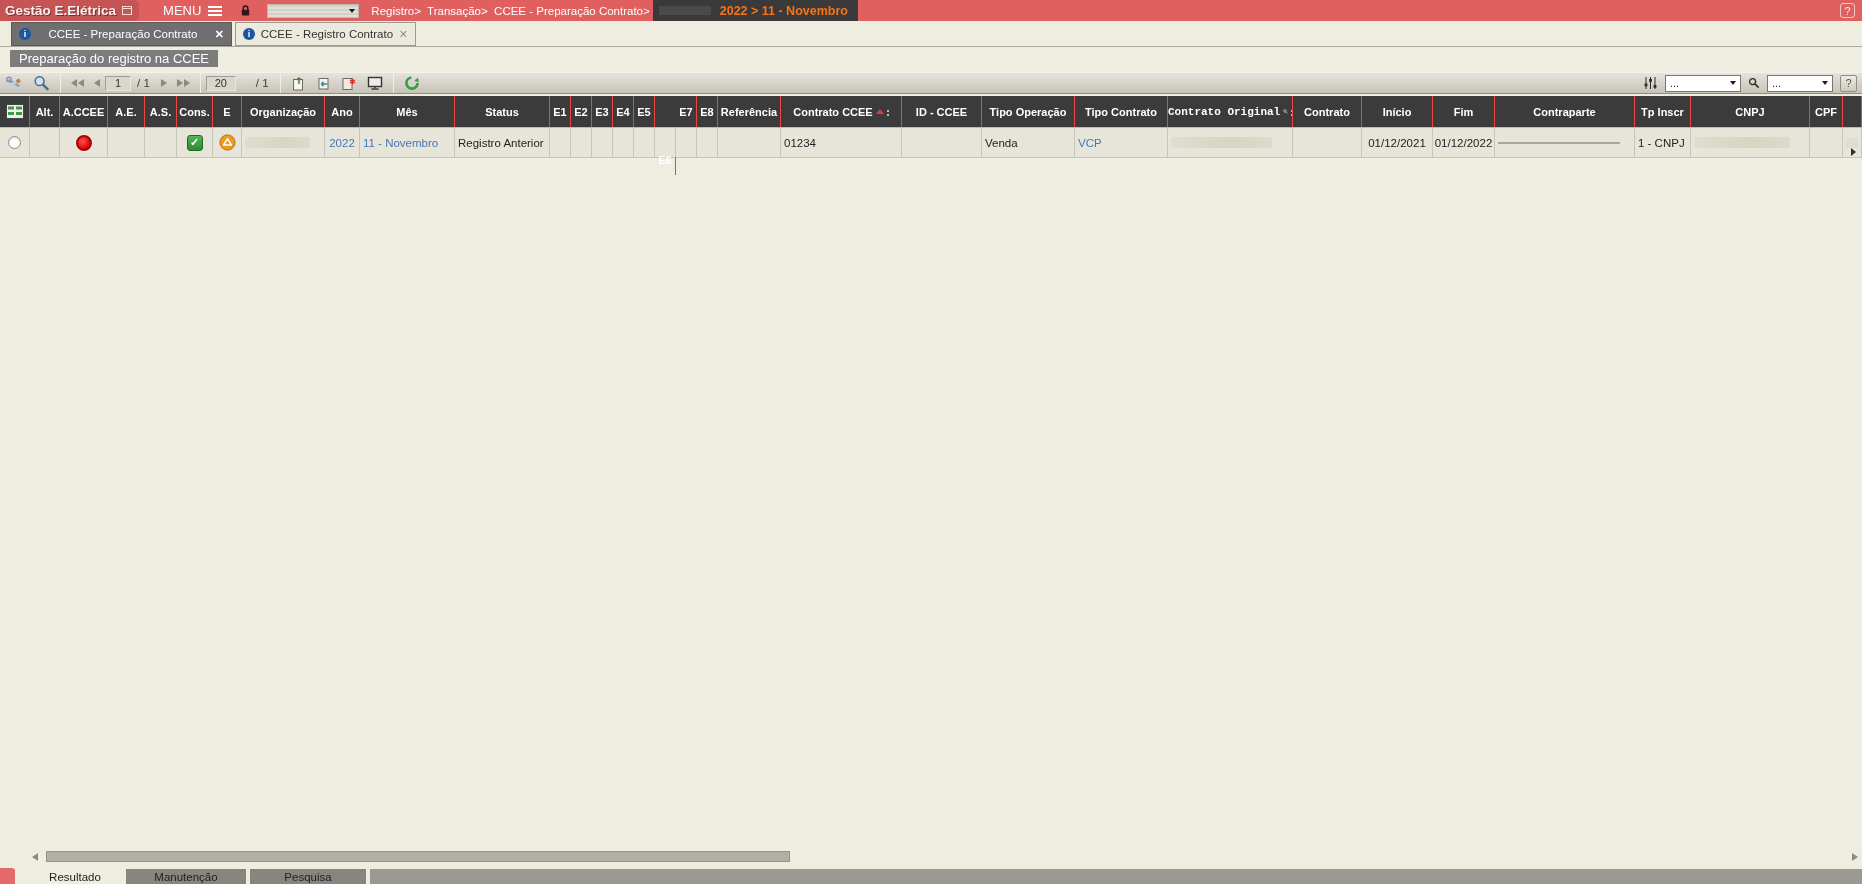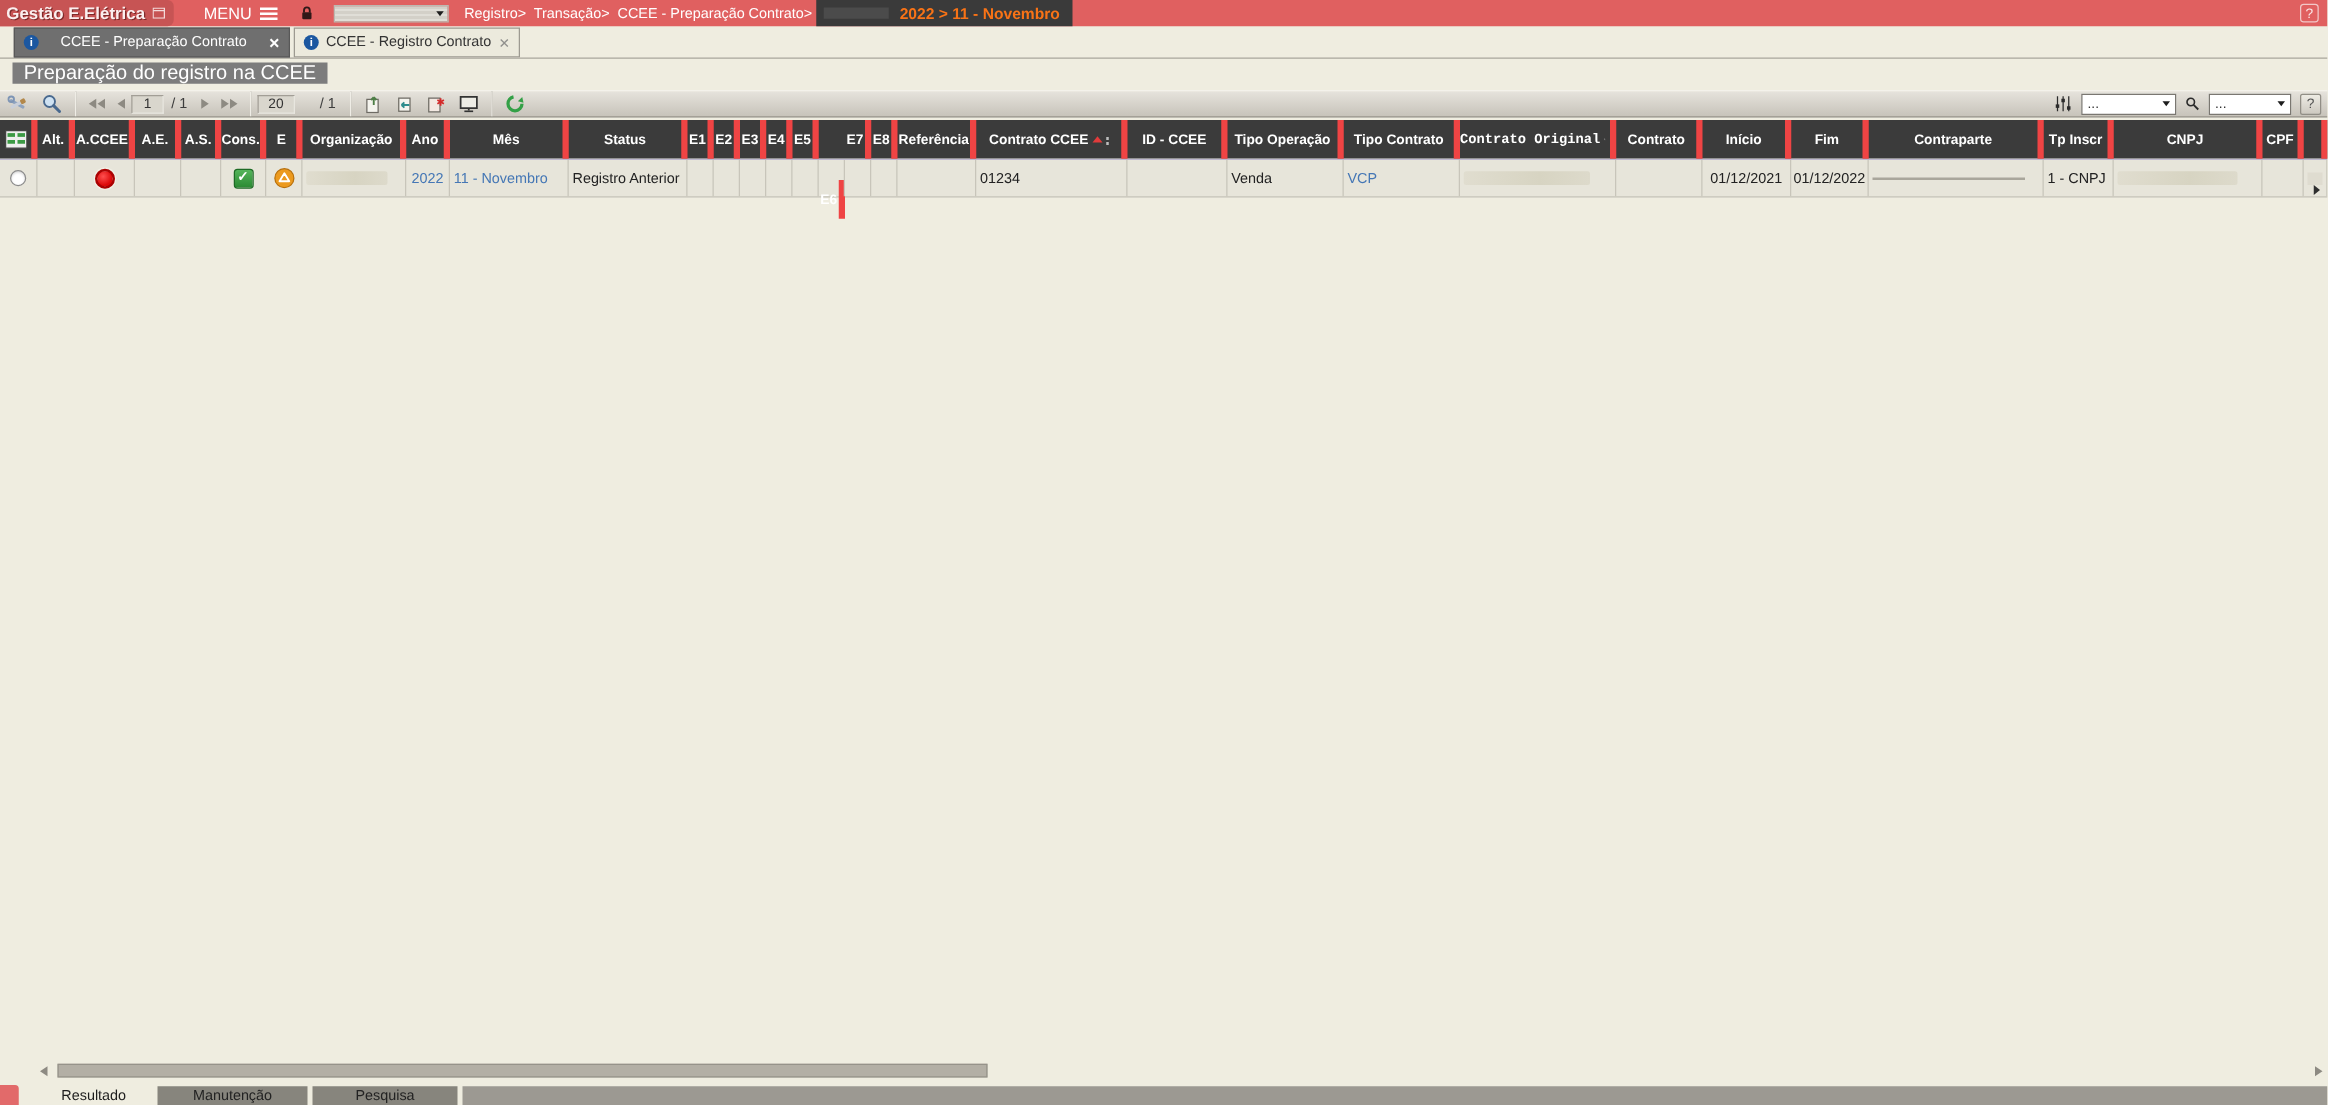--- a/index.html
+++ b/index.html
@@ -23,39 +23,39 @@
 .top-help{position:absolute;right:7px;top:3px;width:15px;height:15px;border:1px solid #F2C7C7;border-radius:3px;color:#FAE3E3;font-size:11px;display:flex;align-items:center;justify-content:center}
 
 .tabstrip-line{position:absolute;top:46px;left:0;width:100%;height:1px;background:#A9A69C;z-index:0}
 .tab{position:absolute;top:22px;height:24px;display:flex;align-items:center;gap:5px;padding:0 7px;font-size:11.5px;z-index:1;cursor:default}
 .tab1{left:11px;width:221px;background:var(--tab-gray,#6F6F6F);border:1px solid #585858;color:#fff}
 .tab2{left:235px;width:181px;background:#ECEADD;border:1px solid #9D9A91;color:#333}
 .info-icon{width:12px;height:12px;border-radius:50%;background:#1B57A0;color:#fff;font-size:9px;font-weight:bold;display:flex;align-items:center;justify-content:center;flex:0 0 auto;line-height:1}
 .tab-label{flex:1;text-align:center;white-space:nowrap;overflow:hidden}
 .tab-close{font-size:11px;font-weight:bold}
 .tab2 .tab-close{color:#7A7A7A;font-weight:normal;opacity:.8}
-.subtitle-chip{position:absolute;top:50px;left:10px;height:17px;background:#7C7C7C;color:#fff;display:flex;align-items:center;padding:0 9px;font-size:16px;z-index:2}
+.subtitle-chip{position:absolute;top:50px;left:10px;height:17px;background:#7C7C7C;color:#fff;display:flex;align-items:center;padding:0 9px;font-size:13px;z-index:2}
 
 .toolbar{position:absolute;top:72px;left:0;width:100%;height:22px;background:linear-gradient(#E6E3DC,#C7C3BA);border-top:1px solid #F4F2EB;border-bottom:1px solid #8E8B83;display:flex;align-items:center}
 .tb-btn{height:20px;display:flex;align-items:center;justify-content:center;padding:0 5px}
 .tb-sep{width:1px;height:20px;background:#9B978F;border-right:1px solid #EFEDE6;margin:0 5px}
 .pg-input{width:26px;height:15px;background:#D9D6CD;border:1px solid #A29E96;border-bottom-color:#E8E6DF;border-right-color:#E8E6DF;text-align:center;font-size:11px;color:#333;font-family:"Liberation Sans",sans-serif}
 .pg-label{margin:0 6px;color:#3d3d3d;font-size:11.5px;white-space:pre}
 .tri{width:0;height:0;border-top:4.5px solid transparent;border-bottom:4.5px solid transparent;display:inline-block}
 .tri.r{border-left:6px solid #8D8A82}
 .tri.l{border-right:6px solid #8D8A82}
 .dbl{display:flex;gap:1px}
 .tb-right{margin-left:auto;display:flex;align-items:center;gap:7px;padding-right:5px}
 .tb-select{width:76px;height:17px;background:#fff;border:1px solid #7A7771;display:flex;align-items:center;justify-content:space-between;padding:0 4px;font-size:11px;color:#333}
 .tb-select.small{width:66px}
 .tb-help{width:17px;height:17px;background:linear-gradient(#EDEBE4,#CDC9C0);border:1px solid #918E86;border-radius:2px;display:flex;align-items:center;justify-content:center;font-size:11px;color:#555}
 
 .grid{position:absolute;top:96px;left:0;width:1862px}
 .ghead{display:flex;height:31px;background:var(--header-bg,#3B3B3B)}
-.hcell{display:flex;align-items:center;justify-content:center;gap:3px;color:#fff;font-weight:bold;font-size:11px;border-right:5px solid #ef4444;height:31px;overflow:hidden;white-space:nowrap;flex:0 0 auto}
+.hcell{display:flex;align-items:center;justify-content:center;gap:3px;color:#fff;font-weight:bold;font-size:11px;border-right:1px solid #ef4444;height:31px;overflow:hidden;white-space:nowrap;flex:0 0 auto}
 .grow{display:flex;height:31px;background:#E7E5DA;border-top:1px solid #BDB7CE;border-bottom:1px solid #C6C3B9}
 .rcell{display:flex;align-items:center;padding:0 3px;border-right:1px solid #C8C5BA;height:29px;overflow:hidden;white-space:nowrap;font-size:11.5px;flex:0 0 auto}
 .lnk{color:var(--link-blue,#4577B5)}
 .radio{width:13px;height:13px;border-radius:50%;background:#fff;border:1px solid #8B8B8B;box-shadow:inset 0 1px 2px #d5d5d5}
 .ic-red{width:16px;height:16px;border-radius:50%;background:radial-gradient(circle at 38% 35%,#FF4F4F,#DC0A0A 65%);border:2px solid #AB0202;box-shadow:0 0 0 1px #F2F0E6}
 .ic-green{width:16px;height:16px;border-radius:3px;background:linear-gradient(#54B45A,#2B8A33);border:1px solid #1E6B26;color:#fff;font-size:11px;font-weight:bold;display:flex;align-items:center;justify-content:center;line-height:1}
 .sort-up{width:0;height:0;border-left:4px solid transparent;border-right:4px solid transparent;border-bottom:5px solid #E23B3B;display:inline-block}
 .hdots{width:2px;height:8px;background:repeating-linear-gradient(0deg,#BDBDBD 0 2px,transparent 2px 4px);display:inline-block}
 .redact{display:inline-block}
 .redact-bar{width:86%;height:11px;background:linear-gradient(90deg,#E0DDCF,#D7D4C2 60%,#DDDACB);border-radius:2px}

